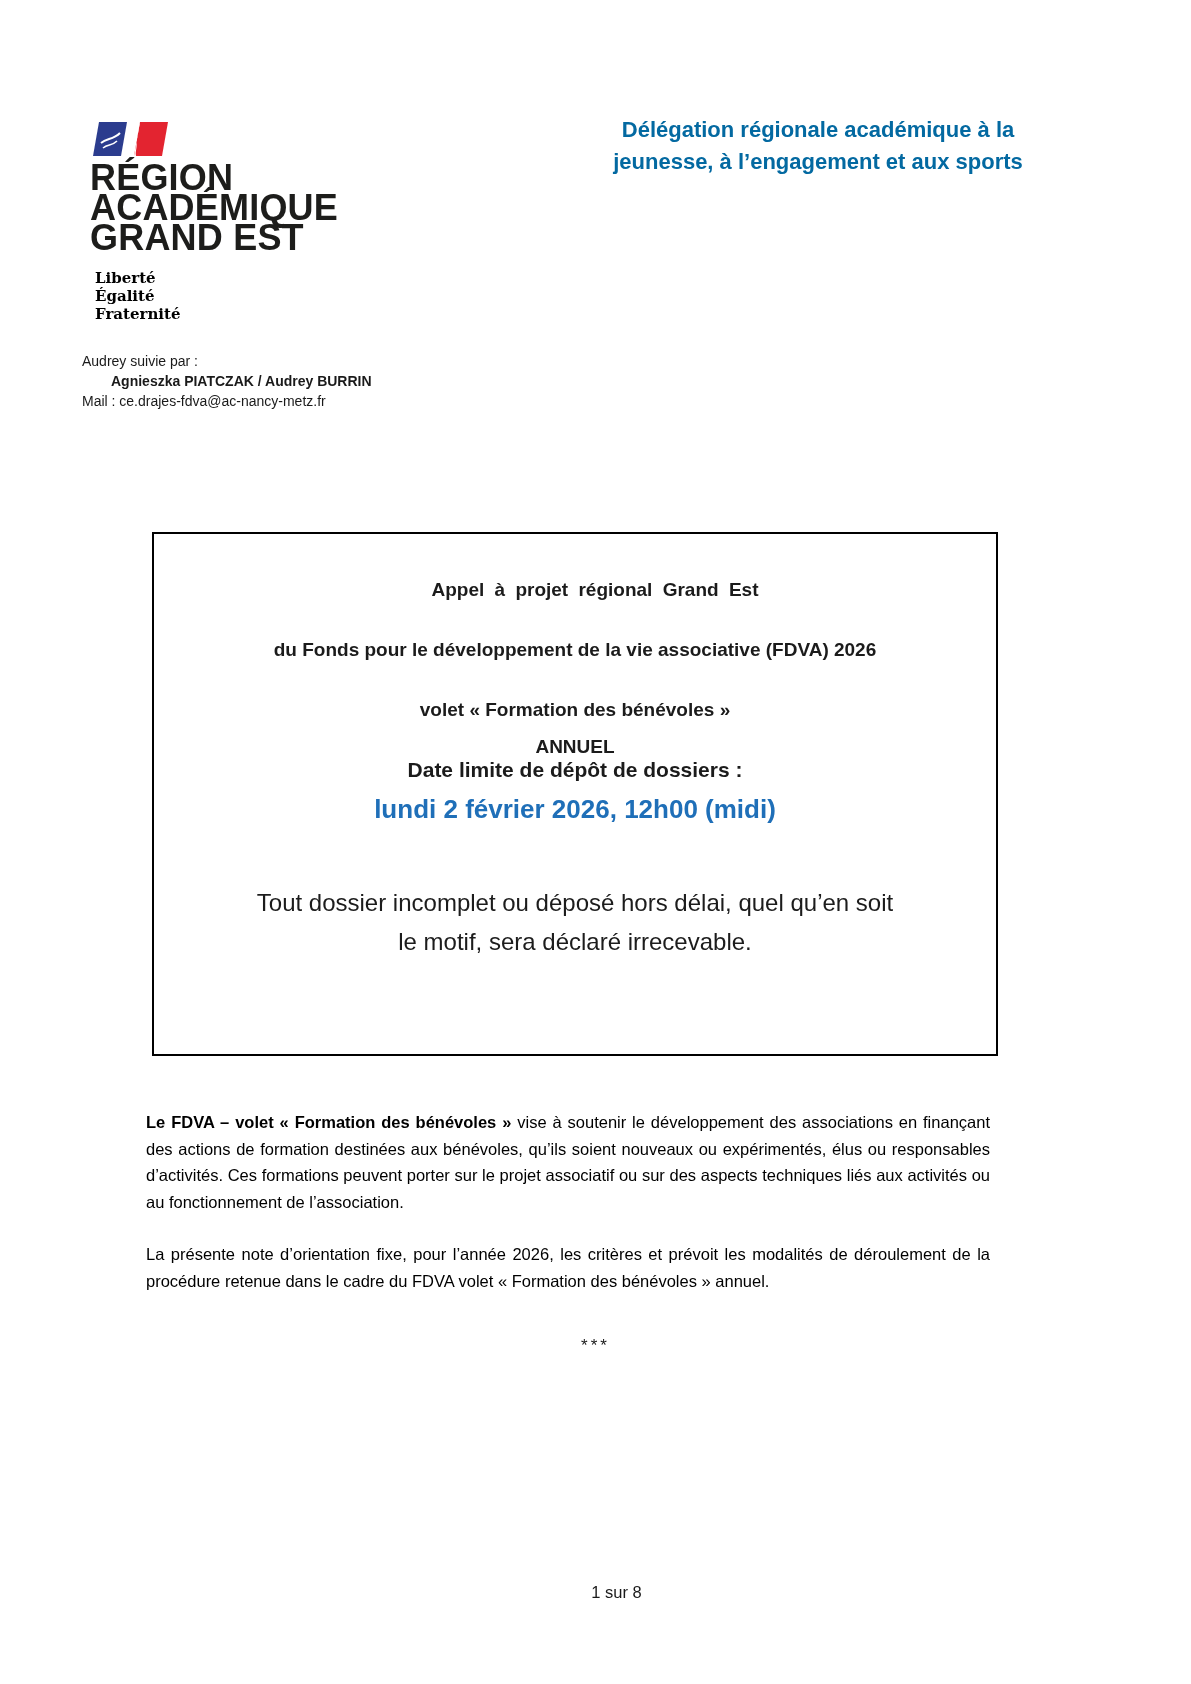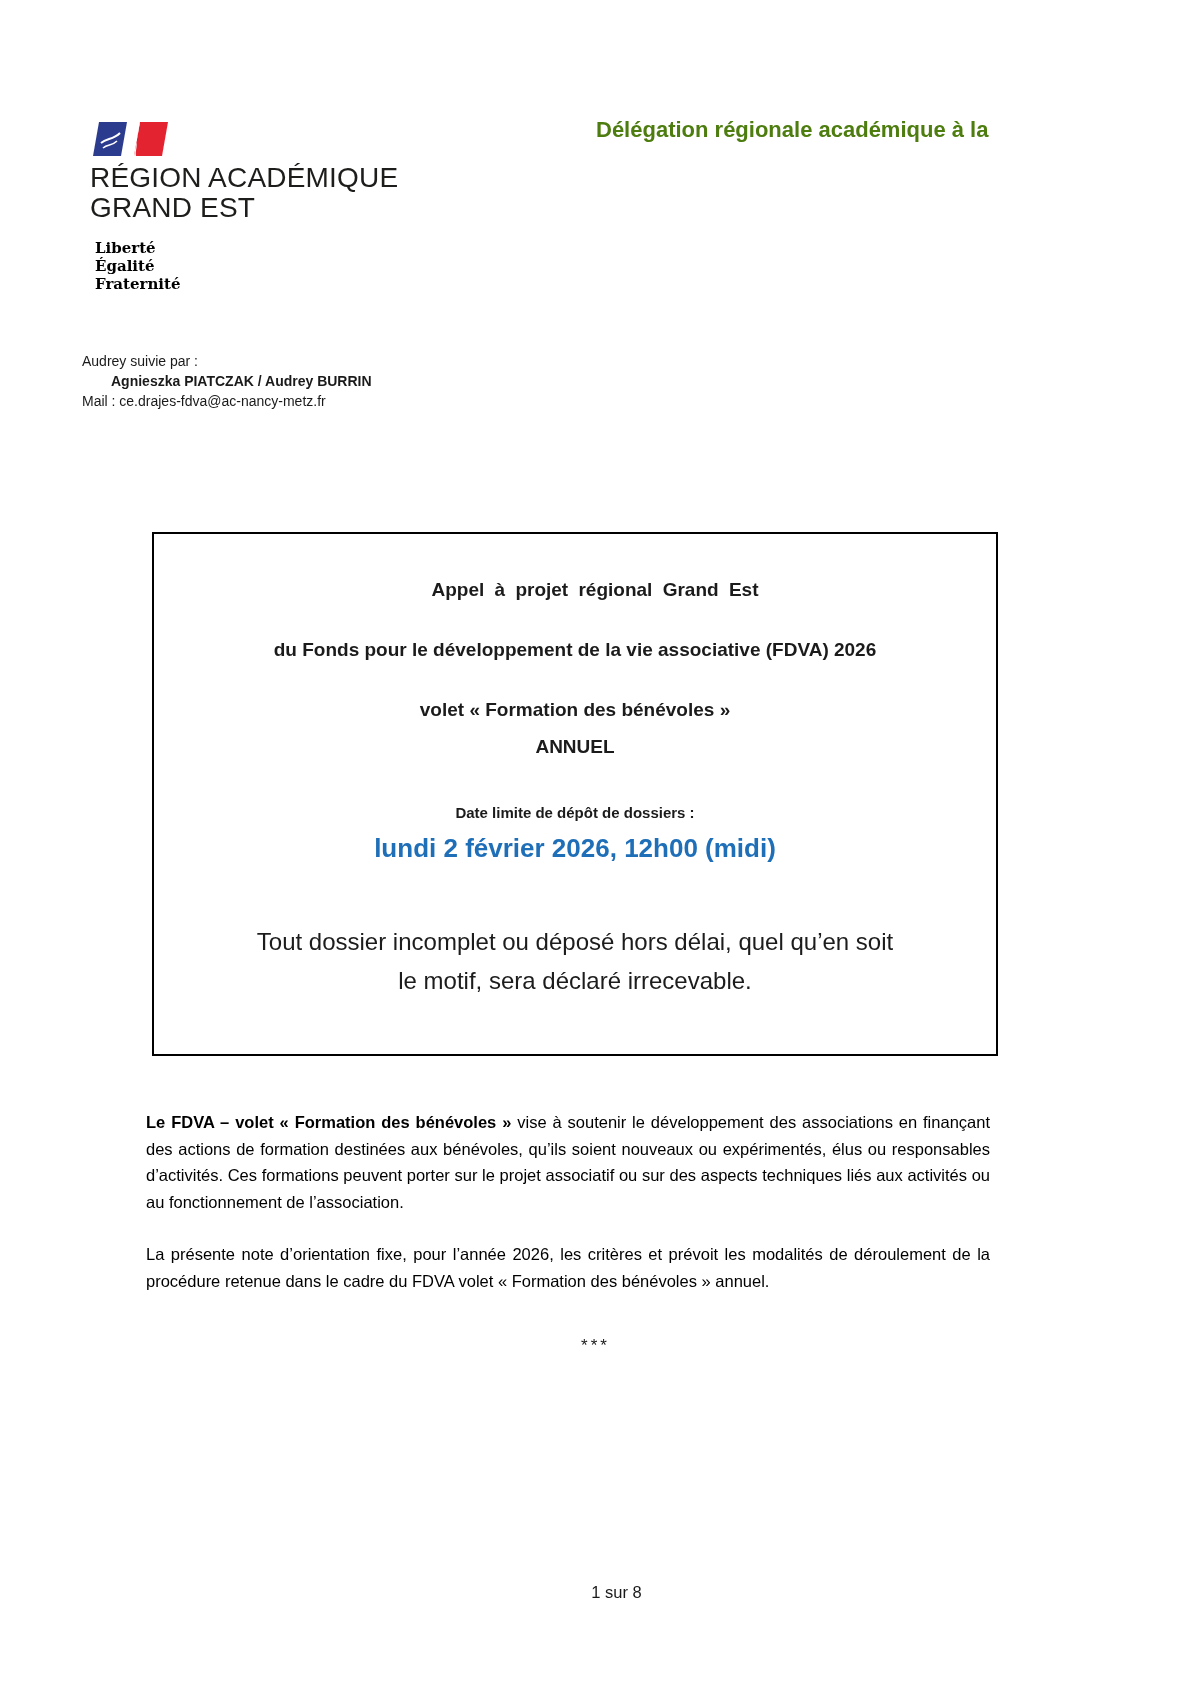--- a/index.html
+++ b/index.html
@@ -12,51 +12,51 @@
     font-family:"Liberation Sans", sans-serif;
     color:#1b1b1b;
     overflow:hidden;
   }
 
   
   .logo-block { position:absolute; left:90px; top:122px; width:360px; }
   .flag-icon { display:block; margin-left:3px; }
   .logo-region {
     margin-top:7px;
-    font-weight:400; font-size:28px; line-height:30px;
+    font-weight:700; font-size:36px; line-height:30px;
     letter-spacing:0.2px; color:#1d1d1b;
   }
   .logo-motto {
     margin-top:16px; margin-left:5px;
     font-family:"DejaVu Serif", serif; font-weight:600;
     font-size:15px; line-height:18px; color:#000000;
   }
 
   
   .header-right {
     position:absolute; left:596px; top:114px; width:444px;
-    font-weight:700; font-size:22px; line-height:32px;
-    color:#4d7c0f;
+    text-align:center; font-weight:700; font-size:22px; line-height:32px;
+    color:#0369a1;
   }
 
   
   .contact { position:absolute; left:82px; top:351px; font-size:14px; line-height:20px; color:#1a1a1a; }
   .contact .names { font-weight:700;margin-left:29px; }
 
   
   .notice-box {
     position:absolute; left:152px; top:532px;
     width:846px; height:524px;
     border:2px solid #000;
     text-align:center;
   }
   .box-title { font-weight:700; font-size:19px; line-height:34px;margin-top:26px; }
   .box-title.first { margin-top:39px; word-spacing:5px;padding-left:40px; }
   .box-annuel { margin-top:9px; font-weight:700; font-size:19px; }
-  .date-label { margin-top:46px; font-weight:700; font-size:15px; }
+  .date-label { font-weight:700; font-size:21px; }
   .deadline { margin-top:12px; font-weight:700; font-size:26px; }
   .warning {
     margin:58px auto 0 auto; max-width:640px;
     font-size:24px; line-height:39px; color:#1c1c1c;
   }
 
   
   .body-text {
     position:absolute; left:146px; top:1109px; width:844px;
     font-size:16.5px; line-height:26.5px; text-align:justify; color:#000000;
@@ -93,20 +93,21 @@
     </div>
     <div class="logo-motto">
       <div>Liberté</div>
       <div>Égalité</div>
       <div>Fraternité</div>
     </div>
   </div>
 
   <div class="header-right">
     <div>Délégation régionale académique à la</div>
+    <div>jeunesse, à l’engagement et aux sports</div>
   </div>
 
   <div class="contact">
     <div>Audrey suivie par :</div>
     <div class="names">Agnieszka PIATCZAK / Audrey BURRIN</div>
     <div>Mail : ce.drajes-fdva@ac-nancy-metz.fr</div>
   </div>
 
   <div class="notice-box">
     <div class="box-title first">Appel à projet régional Grand Est</div>

